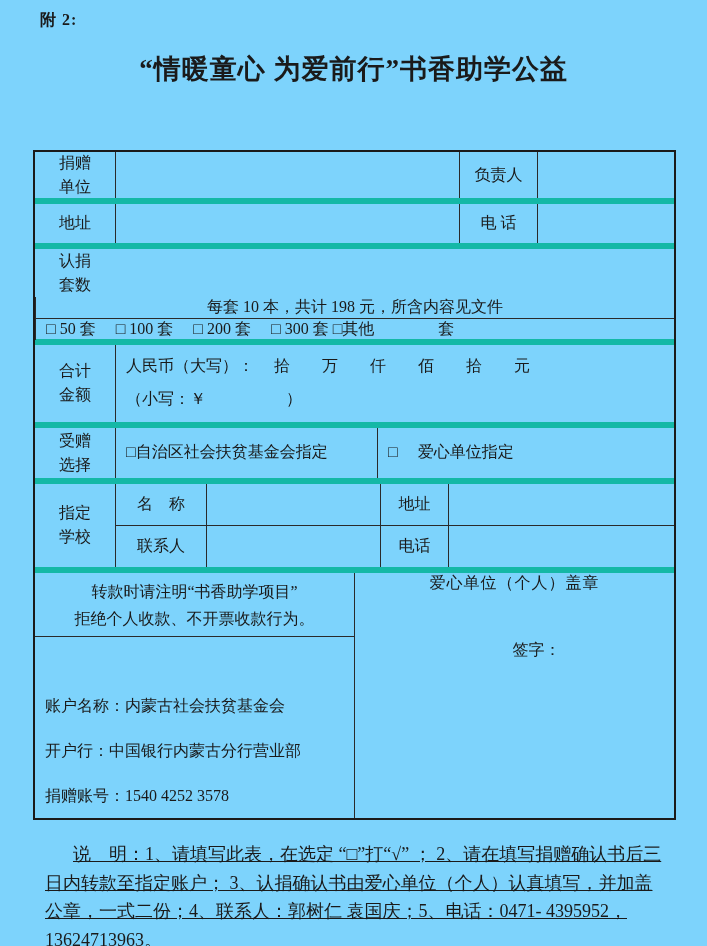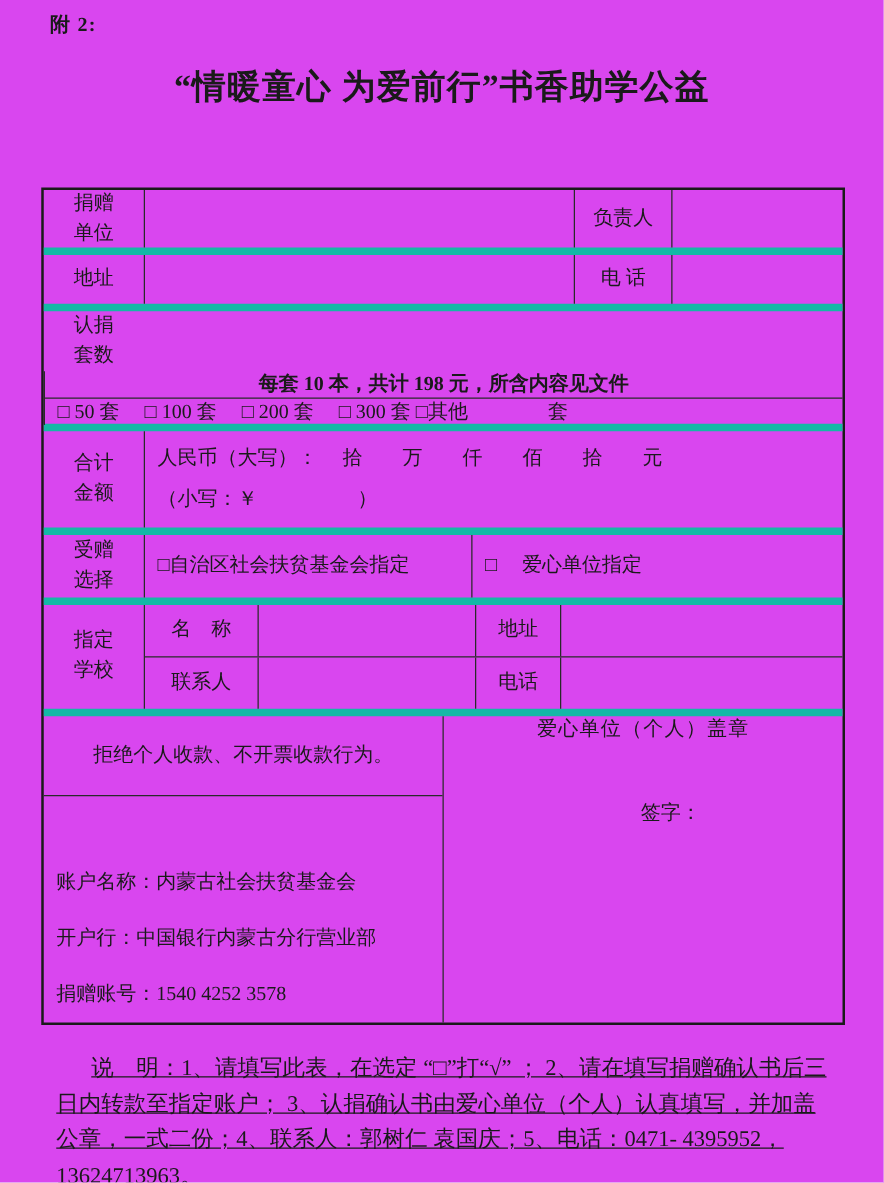--- a/index.html
+++ b/index.html
@@ -1,21 +1,21 @@
 <!DOCTYPE html>
 <html><head>
 <meta charset="utf-8">
 <style>
   * { margin: 0; padding: 0; box-sizing: border-box; }
   html, body { background: #f2f2f2; }
   .page {
     position: relative;
     width: 707px;
     height: 946px;
-    background: #d946ef;
+    background: #7dd3fc;
     font-family: "Liberation Serif", "DejaVu Serif", serif;
     color: #1a1a1a;
     overflow: hidden;
   }
   .attach {
     position: absolute;
     left: 40px; top: 10px;
     font-weight: bold;
     font-size: 16px;
     letter-spacing: 1px;
@@ -71,21 +71,21 @@
   .r5 { height: 56px; }
   .r6 { height: 90px; }
   .r-bottom { flex: 1; }
   .w-resp { width: 78px; flex-shrink: 0; }
   .w-v1 { width: 344px; flex-shrink: 0; }
   .w-opt1 { width: 262px; flex-shrink: 0; }
   .w-sublabel { width: 90px; flex-shrink: 0; }
   .w-schoolv { width: 174px; flex-shrink: 0; }
   .w-addrlab { width: 68px; flex-shrink: 0; }
   .w-botleft { width: 389px; flex-shrink: 0; }
-  .sub-top { height: 46px; font-weight: bold; }
+  .sub-top { height: 46px; }
   .sub-bot { flex: 1; }
   .total-cell {
     flex: 1;
     display: flex;
     flex-direction: column;
     justify-content: space-evenly;
     padding-left: 10px;
   }
   .notice-cell {
     height: 64px;
@@ -190,20 +190,21 @@
           <div class="cell w-schoolv"></div>
           <div class="cell w-addrlab label-cell" style="width:68px">电话</div>
           <div class="cell grow"></div>
         </div>
       </div>
     </div>
 
     <div class="row r-bottom">
       <div class="cell w-botleft stack">
         <div class="notice-cell">
+          <div>转款时请注明“书香助学项目”</div>
           <div>拒绝个人收款、不开票收款行为。</div>
         </div>
         <div class="account-cell">
           <div class="account-line">账户名称：内蒙古社会扶贫基金会</div>
           <div class="account-line">开户行：中国银行内蒙古分行营业部</div>
           <div class="account-line">捐赠账号：1540 4252 3578</div>
         </div>
       </div>
       <div class="cell grow stamp-cell">
         <div class="stamp-label">爱心单位（个人）盖章</div>

